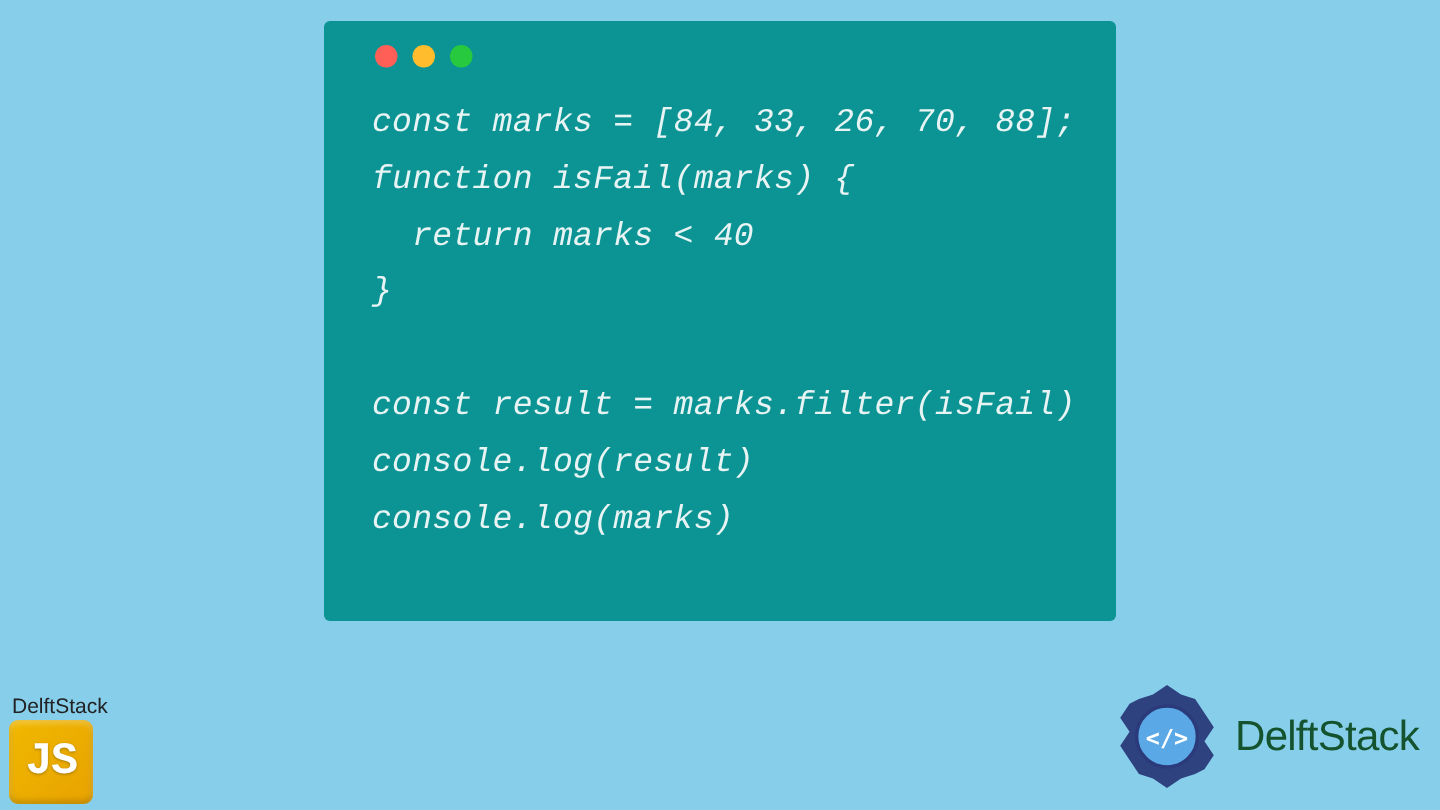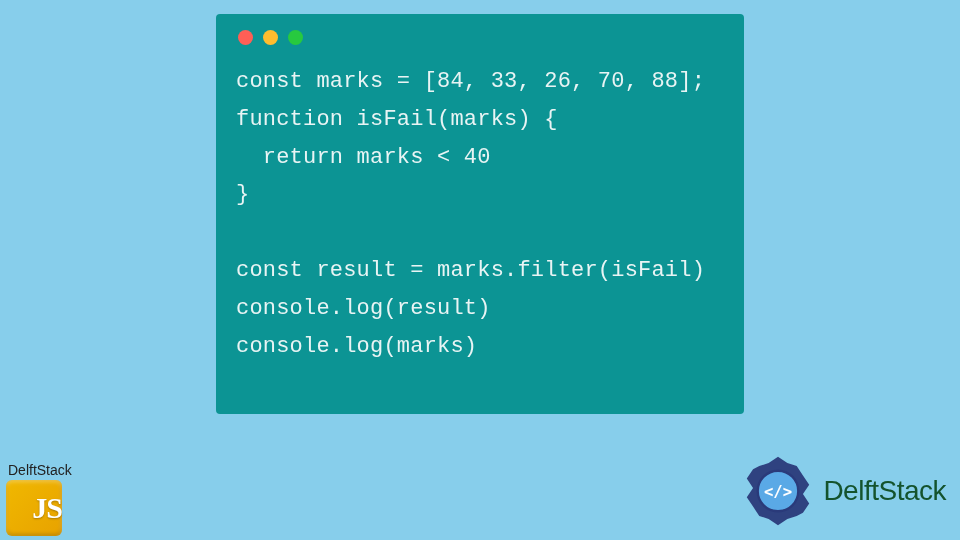--- a/index.html
+++ b/index.html
@@ -12,21 +12,22 @@
     overflow: hidden;
   }
   .code-window {
     position: absolute;
     left: 216px;
     top: 14px;
     width: 528px;
     height: 400px;
     background: #0c9494;
     border-radius: 4px;
-    padding: 16px 22px 20px 20px;
+    padding: 16px 22px 20px 32px;
+    font-style: italic;
   }
   .traffic-lights {
     display: flex;
     gap: 10px;
     margin-bottom: 18px;
     margin-left: 2px;
   }
   .dot {
     width: 15px;
     height: 15px;
@@ -59,25 +60,25 @@
     margin-left: 2px;
   }
   .js-icon {
     width: 56px;
     height: 56px;
     background: linear-gradient(135deg, #f0b800 0%, #e8a200 100%);
     border-radius: 6px;
     box-shadow: inset 0 2px 4px rgba(255,255,255,0.3), inset 0 -2px 4px rgba(0,0,0,0.2);
     display: flex;
     align-items: center;
-    justify-content: flex-end;
+    justify-content: center;
     color: #fff;
     font-weight: 800;
     font-size: 30px;
-    font-family: Liberation Serif, serif;
+    font-family: Liberation Mono, monospace;
     text-shadow: 0 1px 2px rgba(0,0,0,0.3);
     letter-spacing: -1px;
   }
   .delftstack {
     position: absolute;
     right: 14px;
     bottom: 10px;
     display: flex;
     align-items: center;
     gap: 6px;

